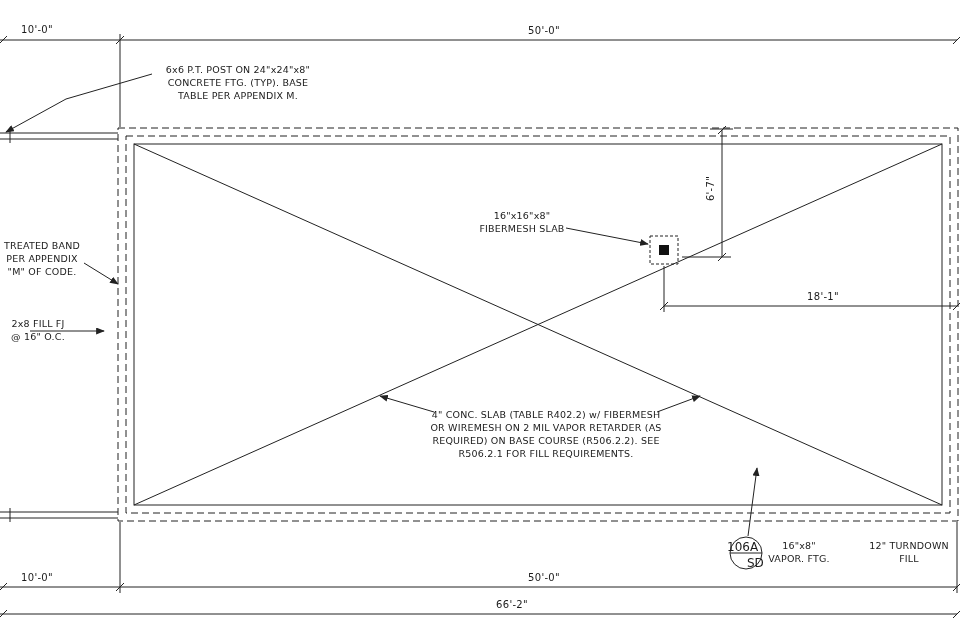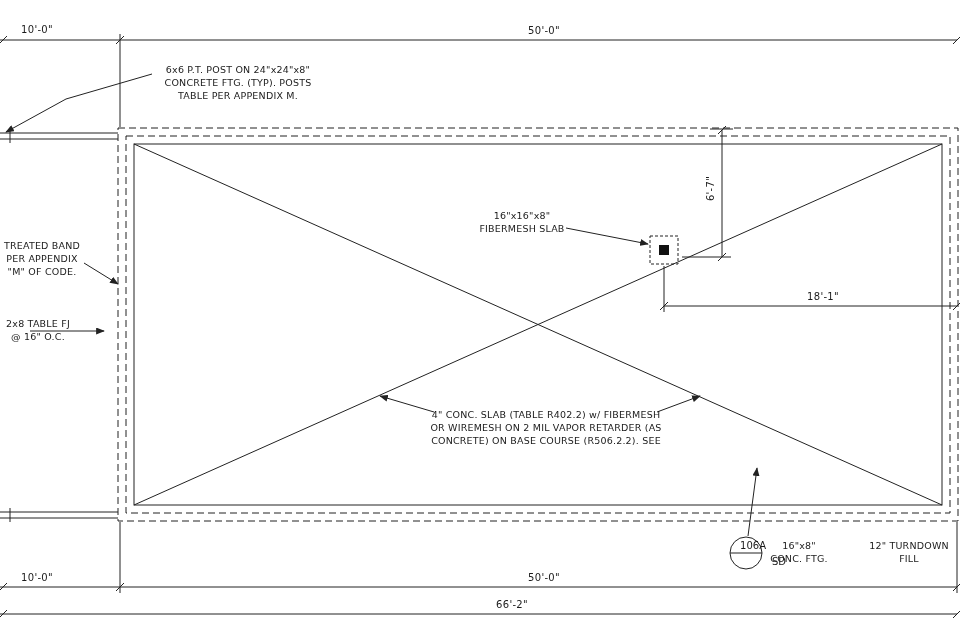--- a/index.html
+++ b/index.html
@@ -13,21 +13,21 @@
     position:absolute; font-size:9.5px; line-height:13px;
     letter-spacing:.2px; white-space:nowrap;
   }
   .note span { display:block; }
   .center { text-align:center; }
   .dim {
     position:absolute; font-size:10px; letter-spacing:.3px;
     white-space:nowrap; text-align:center;
   }
   .rot { transform:rotate(-90deg); }
-  .callout-txt { position:absolute; font-size:10px; text-align:right; white-space:nowrap; }
+  .callout-txt { position:absolute; font-size:12px; text-align:left; white-space:nowrap; }
 </style>
 </head>
 <body>
 
 <div class="sheet">
 
   <svg width="960" height="640" viewBox="0 0 960 640">
     <defs>
       <marker id="arr" viewBox="0 0 10 8" markerWidth="9" markerHeight="7" refX="9" refY="4" orient="auto-start-reverse">
         <path d="M0,0 L10,4 L0,8 Z" fill="#222222"></path>
@@ -114,49 +114,50 @@
   <div class="dim" style="left:10px;top:24px;width:54px">10'-0"</div>
   <div class="dim" style="left:514px;top:25px;width:60px">50'-0"</div>
   <div class="dim rot" style="left:681px;top:183px;width:58px">6'-7"</div>
   <div class="dim" style="left:792px;top:291px;width:62px">18'-1"</div>
   <div class="dim" style="left:10px;top:572px;width:54px">10'-0"</div>
   <div class="dim" style="left:514px;top:572px;width:60px">50'-0"</div>
   <div class="dim" style="left:482px;top:599px;width:60px">66'-2"</div>
 
   <div class="note center" style="left:150px;top:63px;width:176px">
     <span>6x6 P.T. POST ON 24"x24"x8"</span>
-    <span>CONCRETE FTG. (TYP). POSTS</span>
+    <span>CONCRETE FTG. (TYP). BASE</span>
     <span>TABLE PER APPENDIX M.</span>
   </div>
 
   <div class="note center" style="left:-2px;top:239px;width:88px">
     <span>TREATED BAND</span>
     <span>PER APPENDIX</span>
     <span>"M" OF CODE.</span>
   </div>
 
   <div class="note center" style="left:2px;top:317px;width:72px">
-    <span>2x8 TABLE FJ</span>
+    <span>2x8 FILL FJ</span>
     <span>@ 16" O.C.</span>
   </div>
 
   <div class="note center" style="left:472px;top:209px;width:100px">
     <span>16"x16"x8"</span>
     <span>FIBERMESH SLAB</span>
   </div>
 
   <div class="note center" style="left:428px;top:408px;width:236px">
     <span>4" CONC. SLAB (TABLE R402.2) w/ FIBERMESH</span>
     <span>OR WIREMESH ON 2 MIL VAPOR RETARDER (AS</span>
-    <span>CONCRETE) ON BASE COURSE (R506.2.2). SEE</span>
+    <span>REQUIRED) ON BASE COURSE (R506.2.2). SEE</span>
+    <span>R506.2.1 FOR FILL REQUIREMENTS.</span>
   </div>
 
   <div class="note center" style="left:768px;top:539px;width:62px">
     <span>16"x8"</span>
-    <span>CONC. FTG.</span>
+    <span>VAPOR. FTG.</span>
   </div>
 
   <div class="note center" style="left:866px;top:539px;width:86px">
     <span>12" TURNDOWN</span>
     <span>FILL</span>
   </div>
 
   <div class="callout-txt" style="left:727px;top:540px;width:39px">106A</div>
   <div class="callout-txt" style="left:747px;top:556px;width:39px">SD</div>
 

